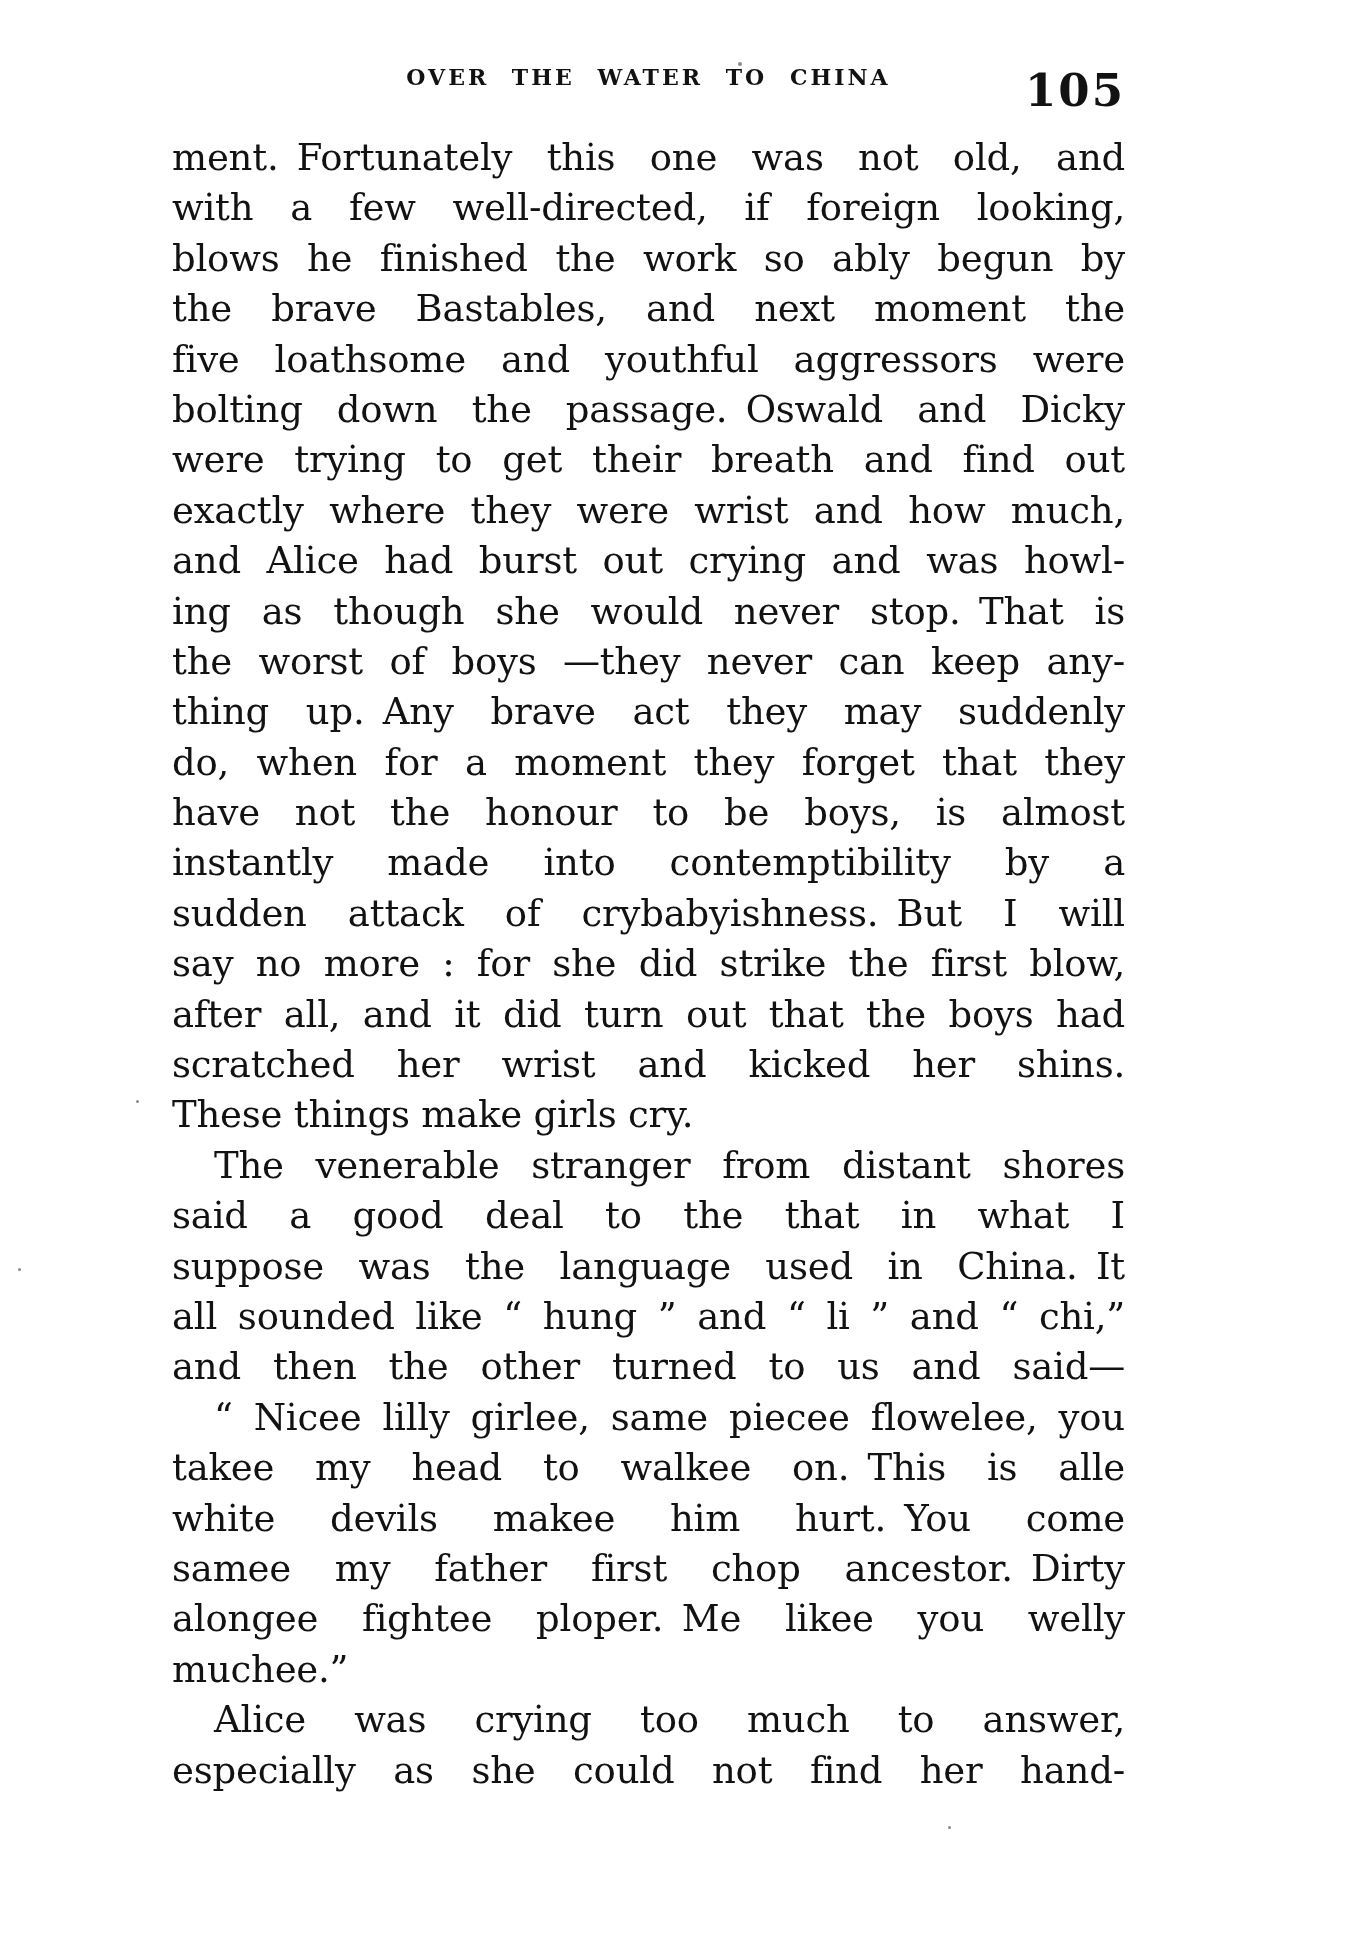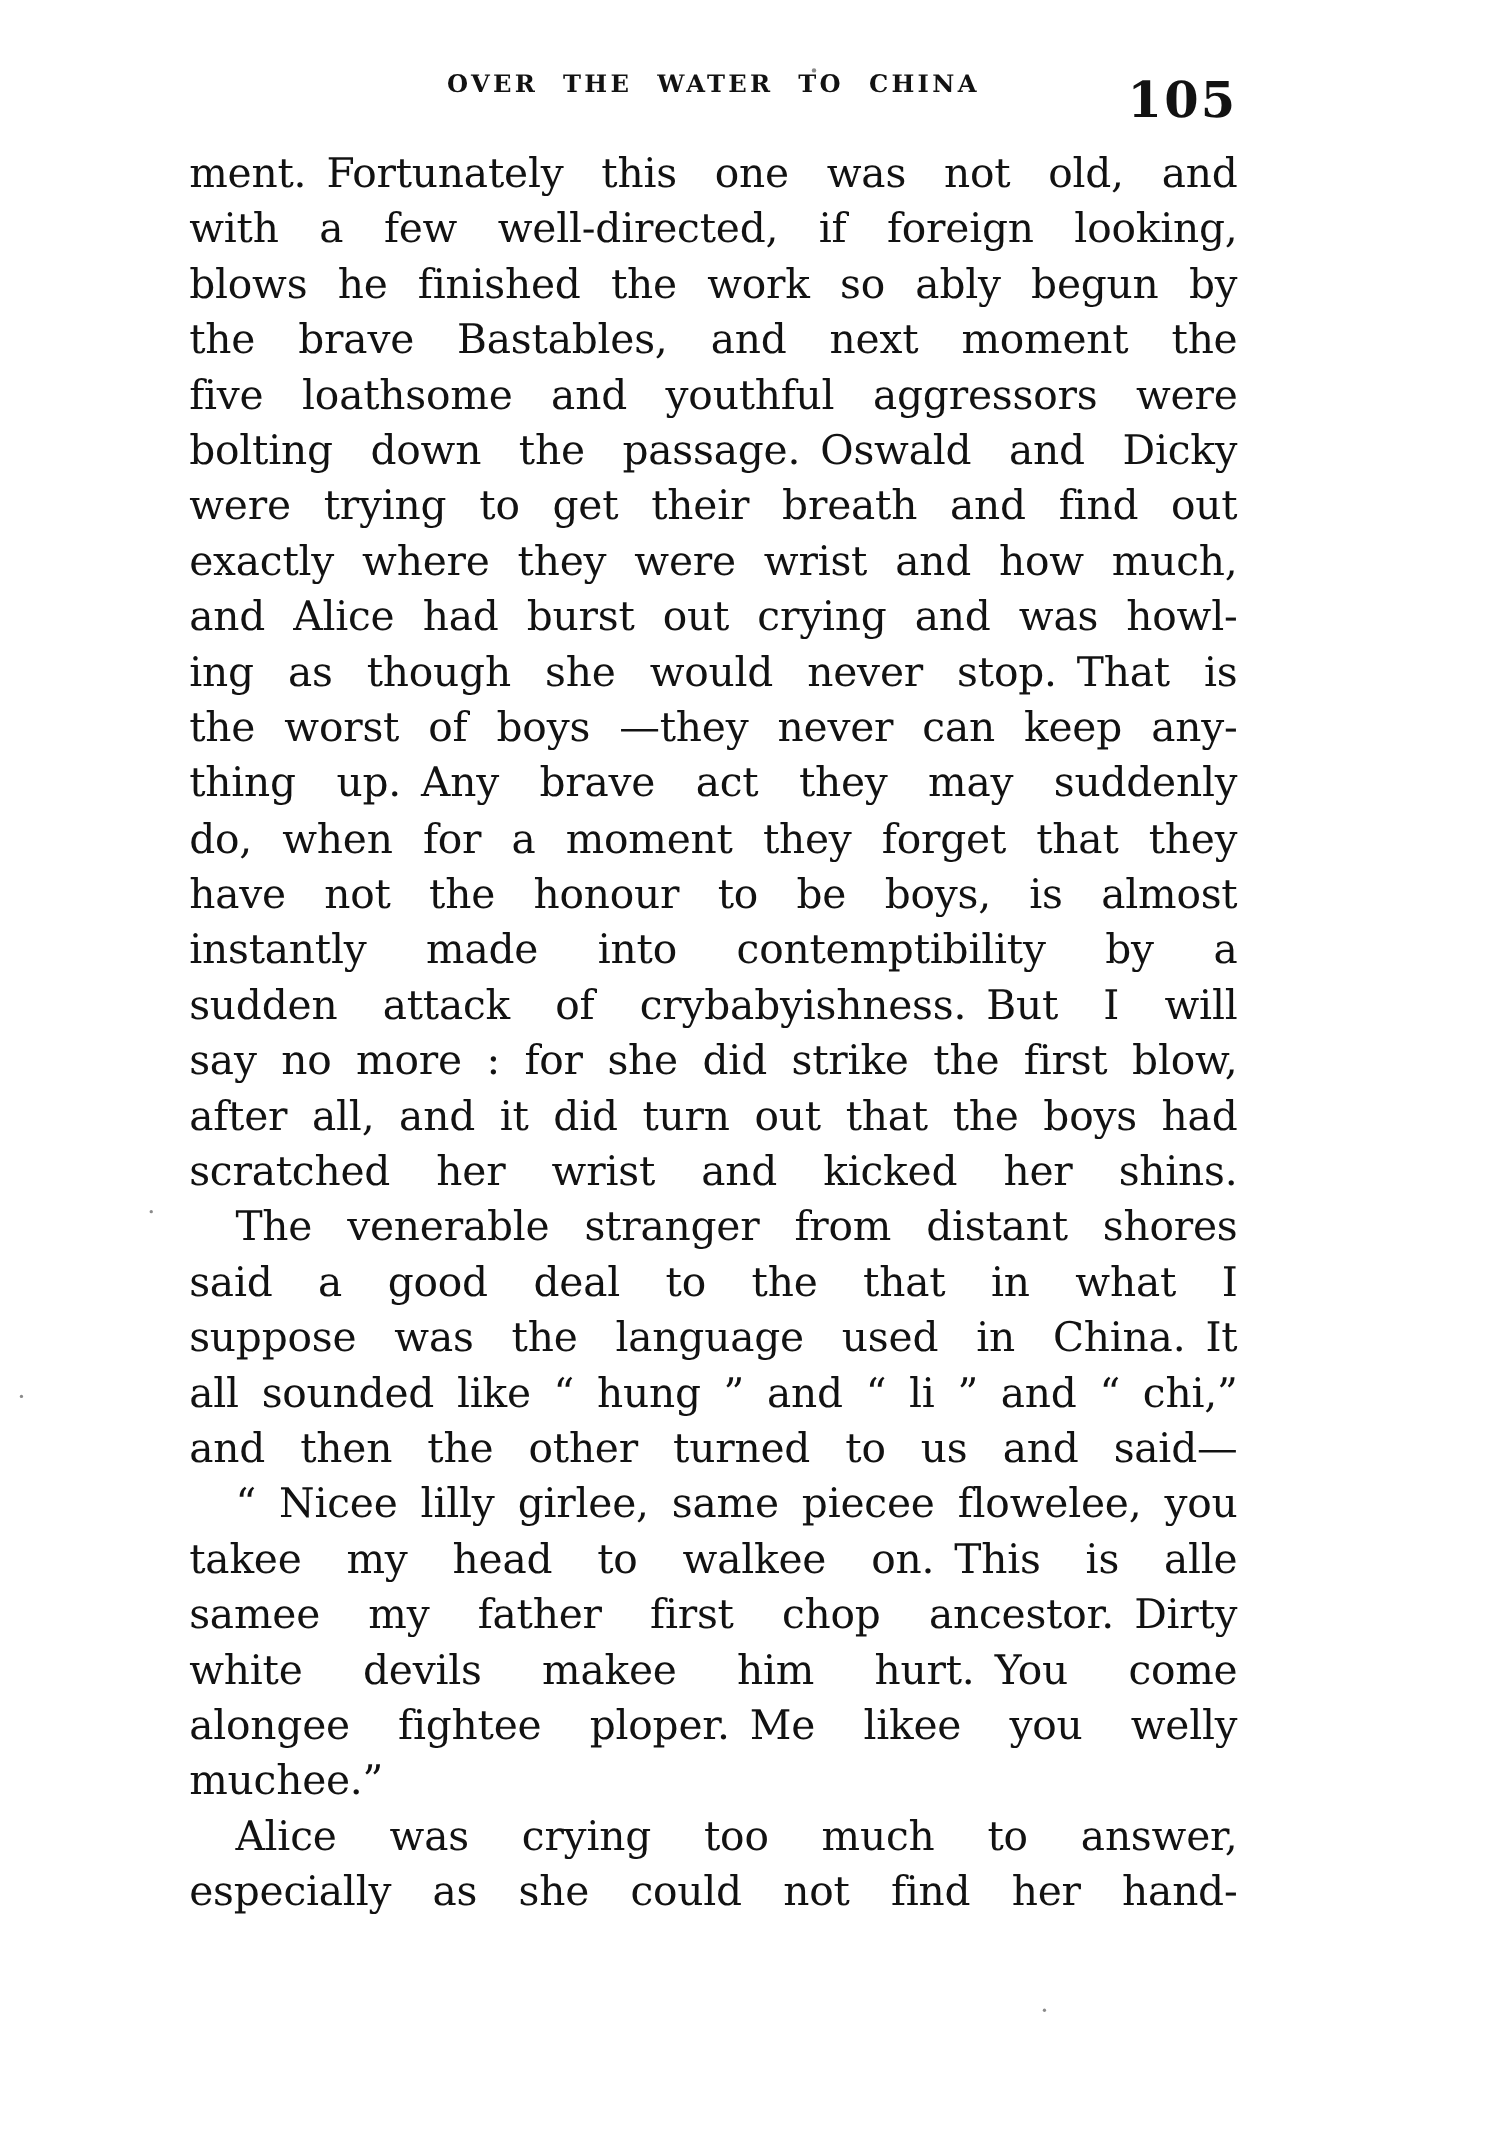--- a/index.html
+++ b/index.html
@@ -101,29 +101,30 @@
       <div class="text-line">ing as though she would never stop. That is</div>
       <div class="text-line">the worst of boys —they never can keep any-</div>
       <div class="text-line">thing up. Any brave act they may suddenly</div>
       <div class="text-line">do, when for a moment they forget that they</div>
       <div class="text-line">have not the honour to be boys, is almost</div>
       <div class="text-line">instantly made into contemptibility by a</div>
       <div class="text-line">sudden attack of crybabyishness. But I will</div>
       <div class="text-line">say no more : for she did strike the first blow,</div>
       <div class="text-line">after all, and it did turn out that the boys had</div>
       <div class="text-line">scratched her wrist and kicked her shins.</div>
+      <div class="text-line para-end">These things make girls cry.</div>
       <div class="text-line indent">The venerable stranger from distant shores</div>
       <div class="text-line">said a good deal to the that in what I</div>
       <div class="text-line">suppose was the language used in China. It</div>
       <div class="text-line">all sounded like “ hung ” and “ li ” and “ chi,”</div>
       <div class="text-line">and then the other turned to us and said—</div>
       <div class="text-line indent">“ Nicee lilly girlee, same piecee flowelee, you</div>
       <div class="text-line">takee my head to walkee on. This is alle</div>
+      <div class="text-line">white devils makee him hurt. You come</div>
       <div class="text-line">samee my father first chop ancestor. Dirty</div>
-      <div class="text-line">white devils makee him hurt. You come</div>
       <div class="text-line">alongee fightee ploper. Me likee you welly</div>
       <div class="text-line para-end">muchee.”</div>
       <div class="text-line indent">Alice was crying too much to answer,</div>
       <div class="text-line">especially as she could not find her hand-</div>
     </div>
 
   <div class="scan-speck" style="left:738px; top:62px; width:4px; height:4px;"></div>
   <div class="scan-speck" style="left:136px; top:1100px; width:3px; height:3px;"></div>
   <div class="scan-speck" style="left:948px; top:1826px; width:3px; height:3px;"></div>
   <div class="scan-speck" style="left:18px; top:1268px; width:3px; height:3px;"></div>

